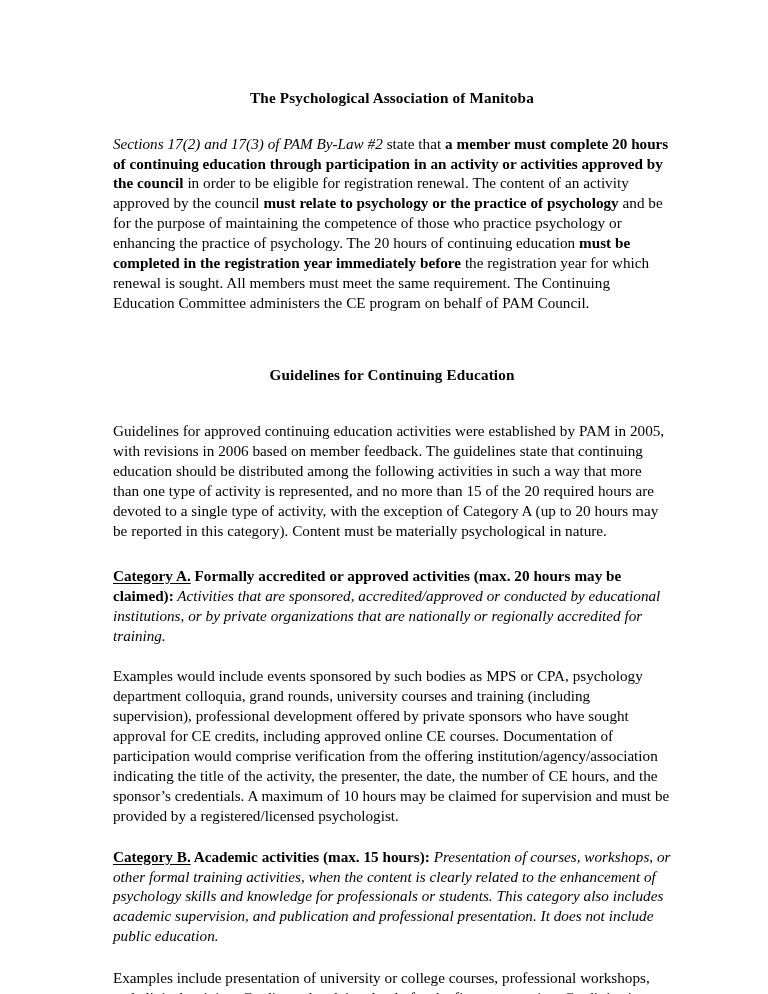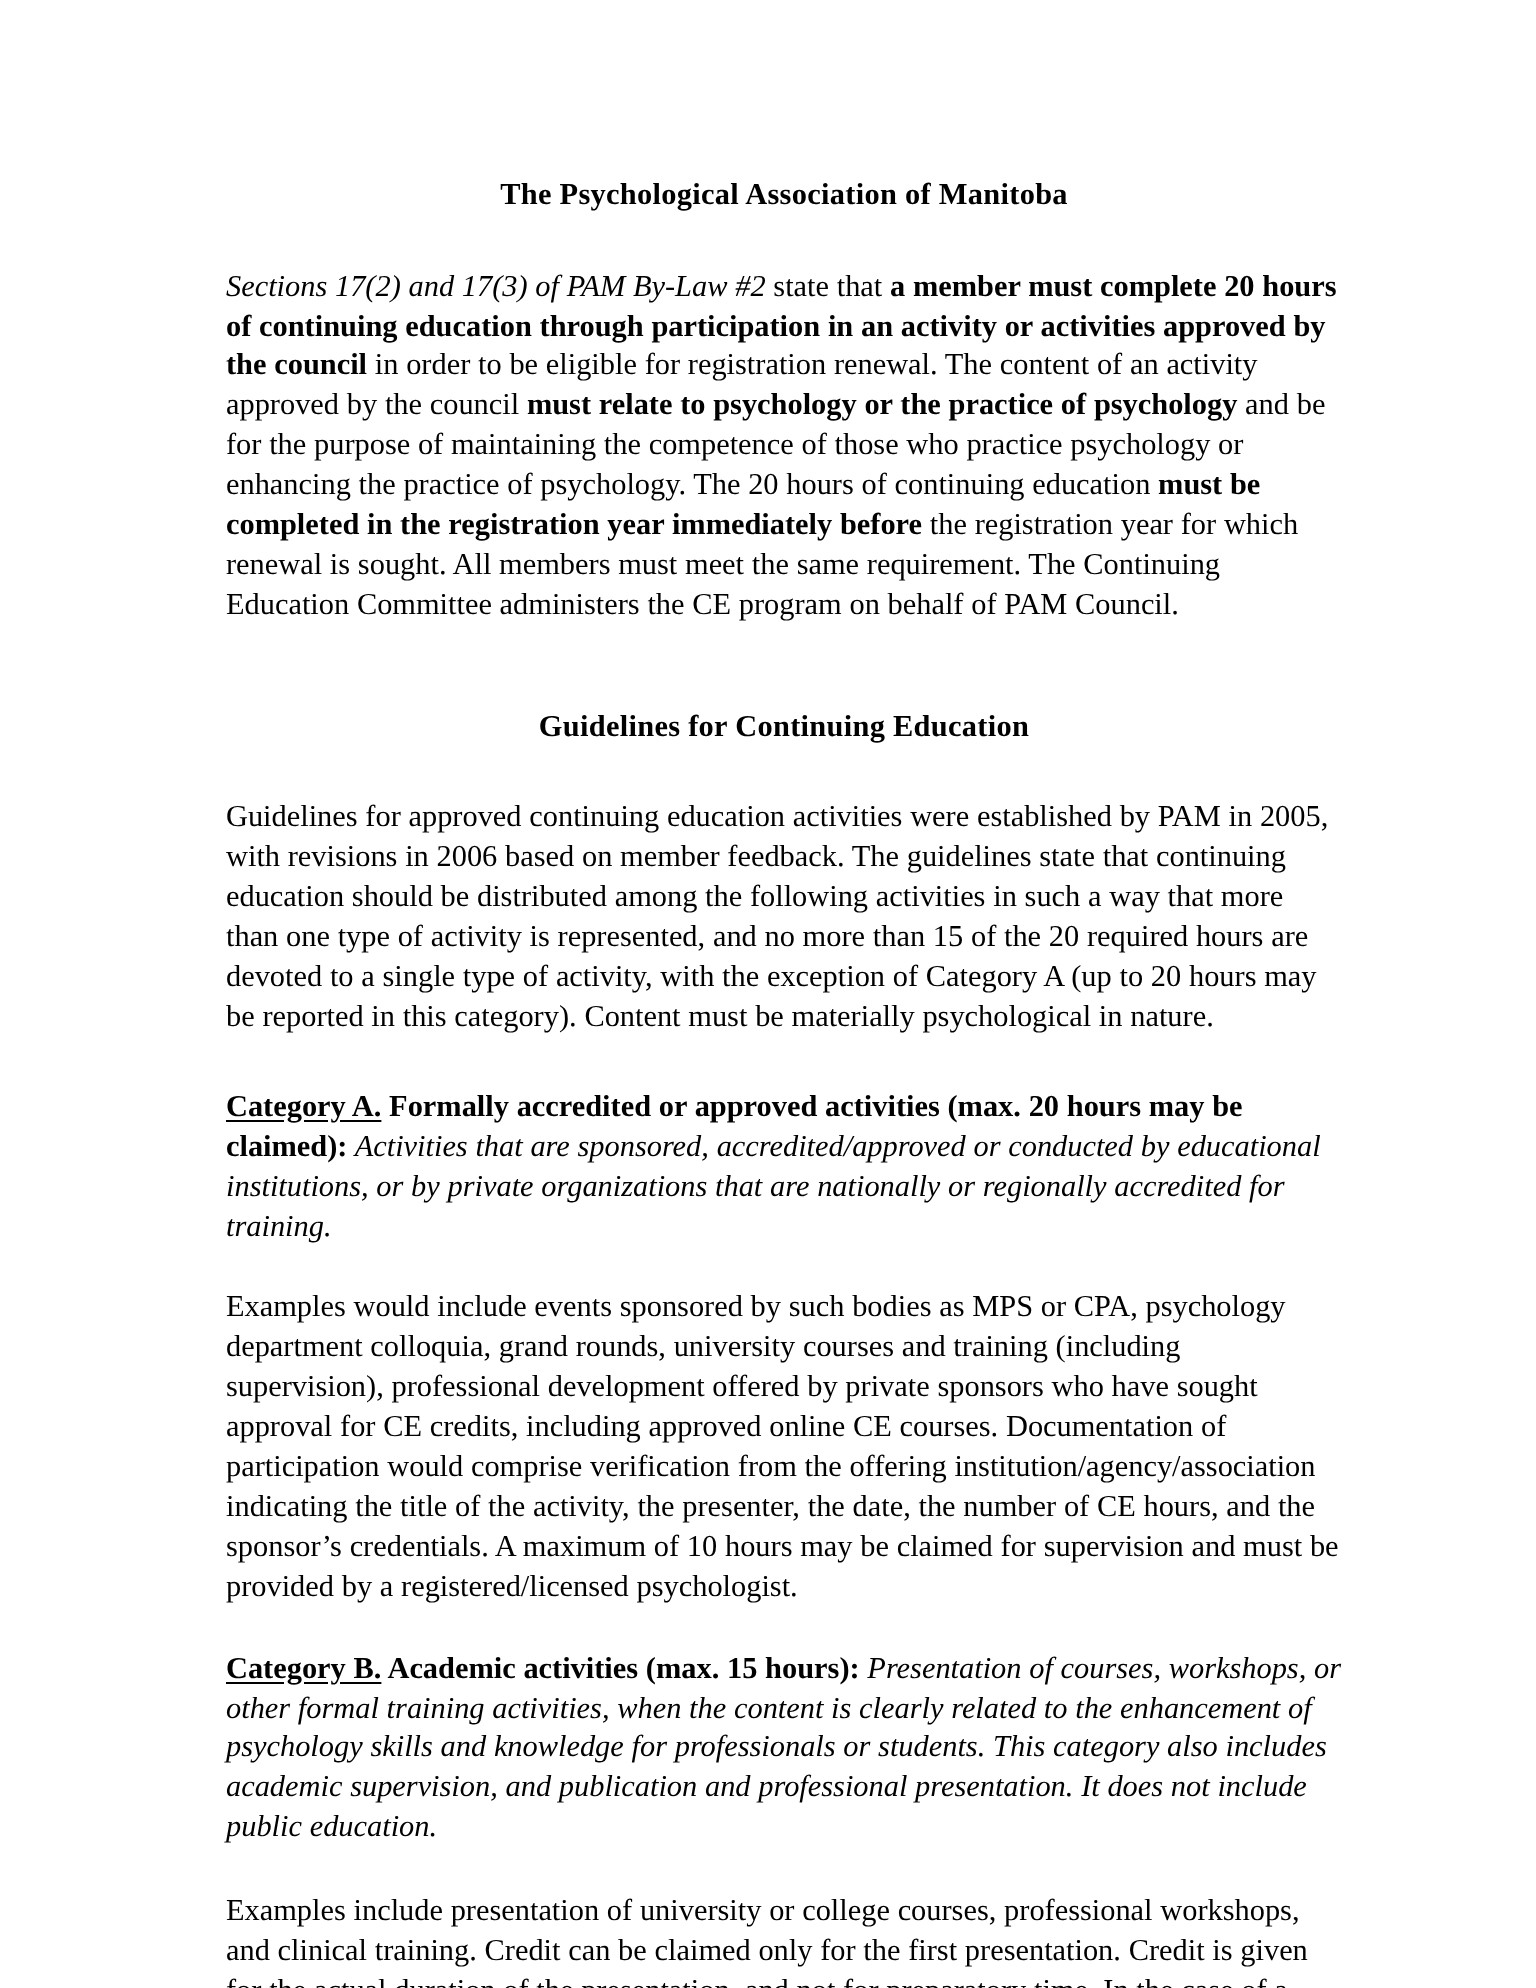--- a/index.html
+++ b/index.html
@@ -45,21 +45,21 @@
   }
   .doc-title .line {
     display: block;
   }
 
   .section-heading {
     text-align: center;
     font-weight: bold;
     font-size: 15.2px;
     line-height: 19.6px;
-    margin: 1px;
+    margin: 12px;
     letter-spacing: 0.01em;
   }
 
   
   p.body {
     margin: 0;
     font-size: 15.2px;
     line-height: 19.9px;
     text-align: left;
     word-spacing: 0.005em;

